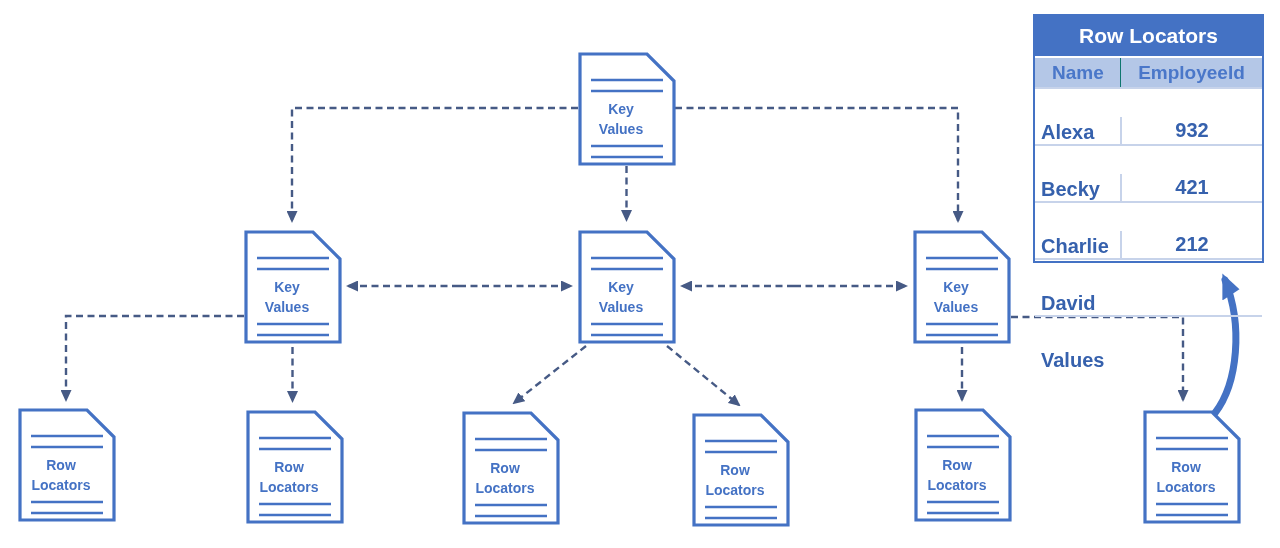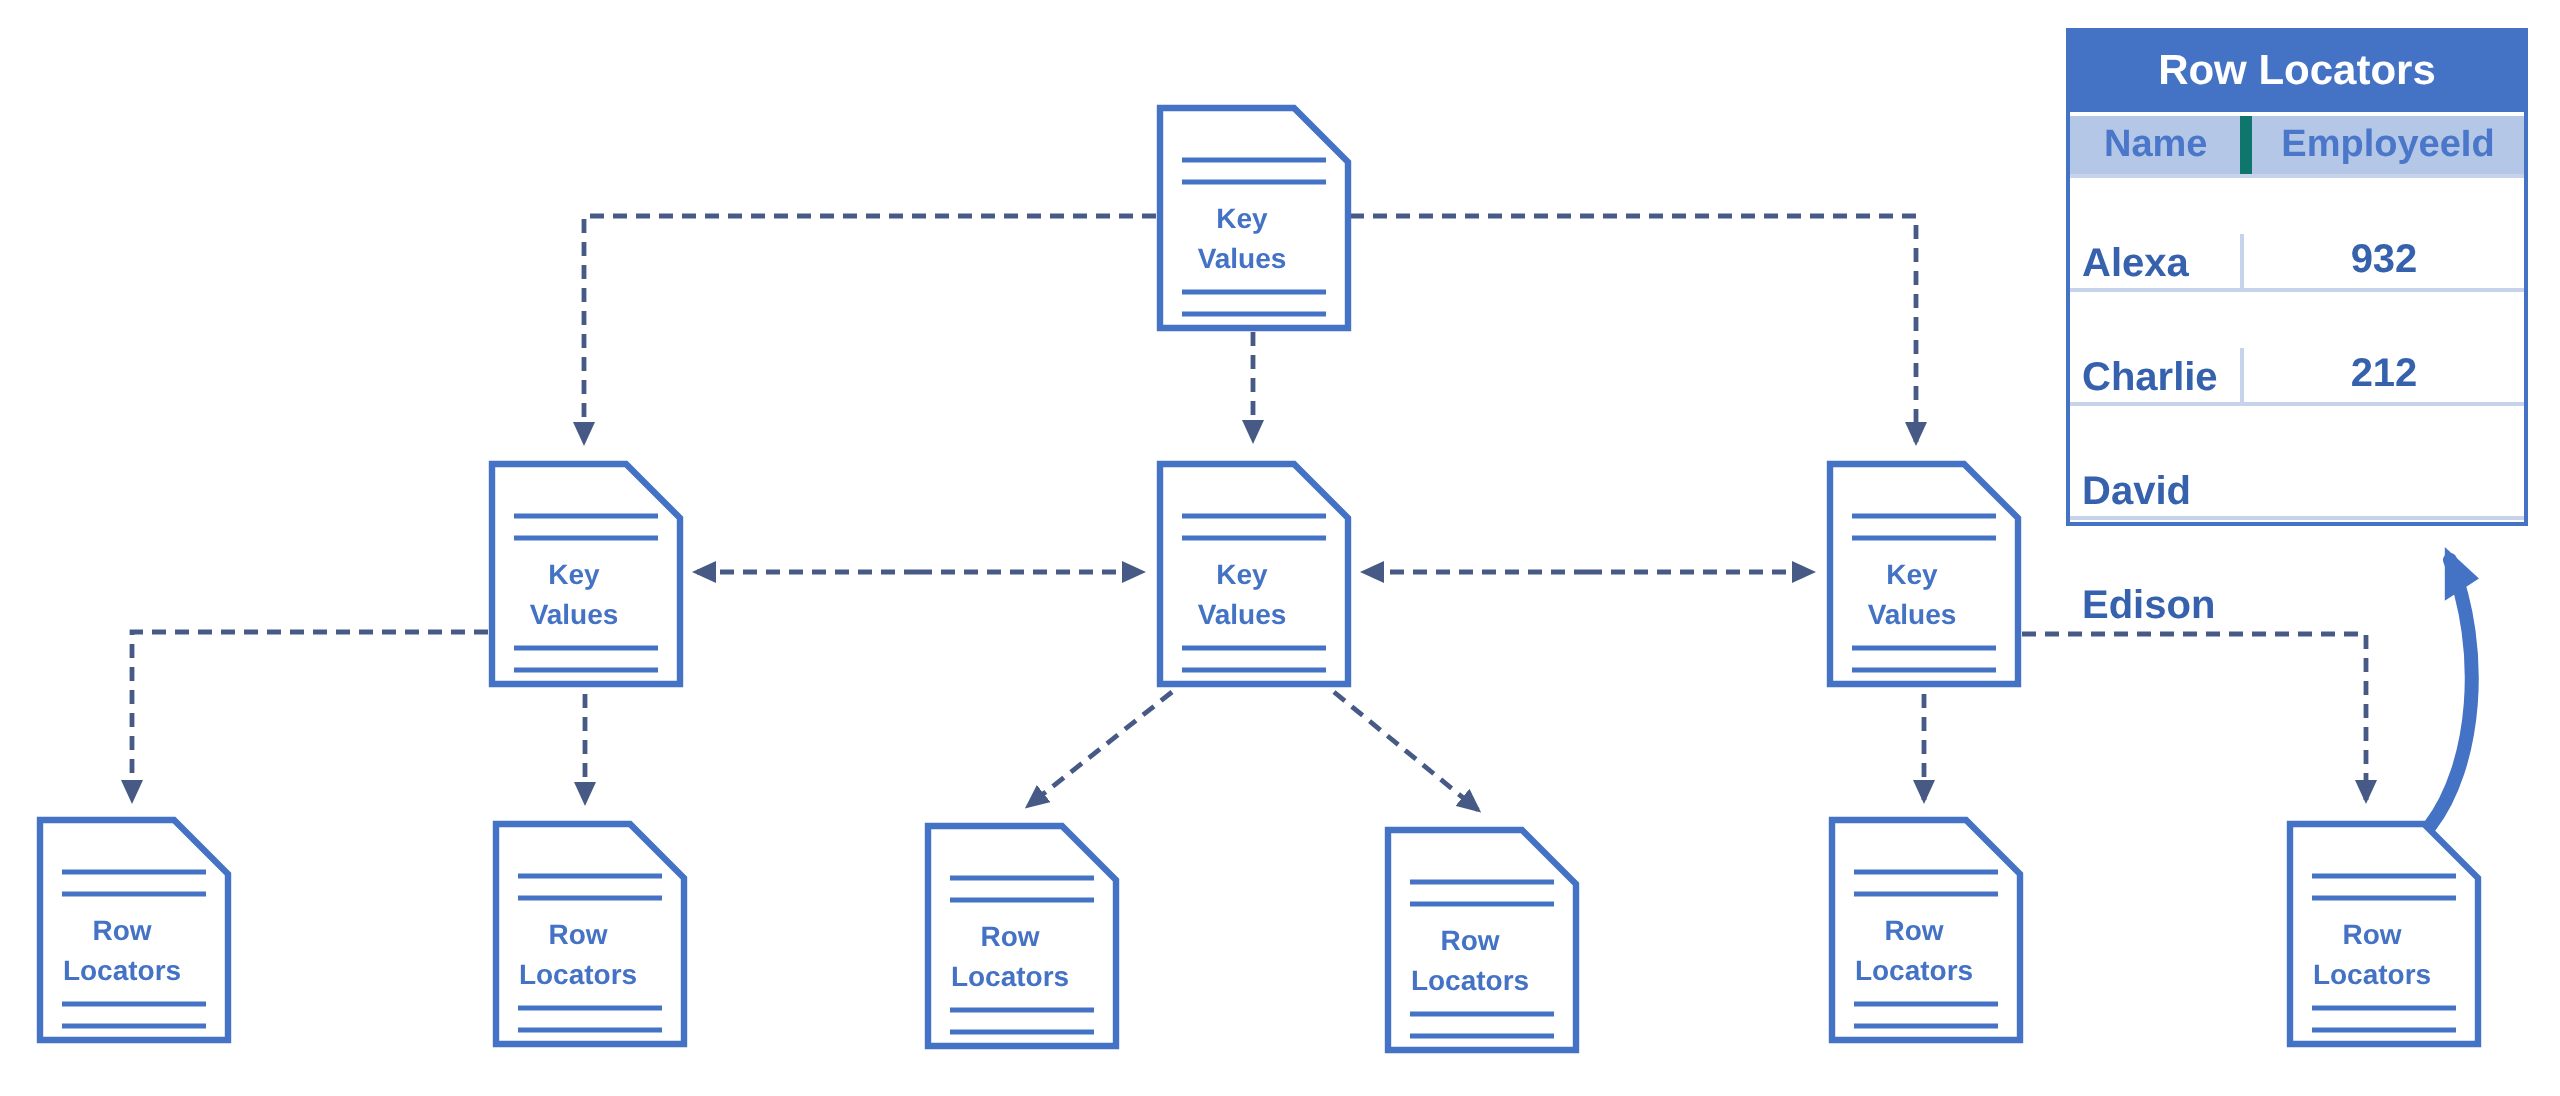--- a/index.html
+++ b/index.html
@@ -59,21 +59,21 @@
     font-size: 19px; font-weight: bold;
     color: #4A77C9;
   }
   .rl-head .c-name {
     width: 85px; flex: none;
     display: flex; align-items: center;
     padding-left: 17px; box-sizing: border-box;
   }
   .rl-head .c-id {
     flex: 1;
-    border-left: 6px solid #0f766e;
+    border-left: 1px solid #0f766e;
     display: flex; align-items: center; justify-content: center;
   }
   .rl-row {
     flex: 1;
     display: flex;
     font-size: 20px; font-weight: bold;
     color: #3661AD;
     border-top: 2px solid #C7D3EA;
     box-sizing: border-box;
   }
@@ -235,24 +235,28 @@
     <div class="rl-title">Row Locators</div>
     <div class="rl-head">
       <div class="c-name">Name</div>
       <div class="c-id">EmployeeId</div>
     </div>
     <div class="rl-row">
       <div class="c-name">Alexa</div>
       <div class="c-id">932</div>
     </div>
     <div class="rl-row">
+      <div class="c-name">Becky</div>
+      <div class="c-id">421</div>
+    </div>
+    <div class="rl-row">
       <div class="c-name">Charlie</div>
       <div class="c-id">212</div>
     </div>
     <div class="rl-row">
       <div class="c-name">David</div>
     </div>
     <div class="rl-row">
-      <div class="c-name">Edison</div>
+      <div class="c-name">Values</div>
     </div>
   </div>
 
 </div>
 
 </body></html>

